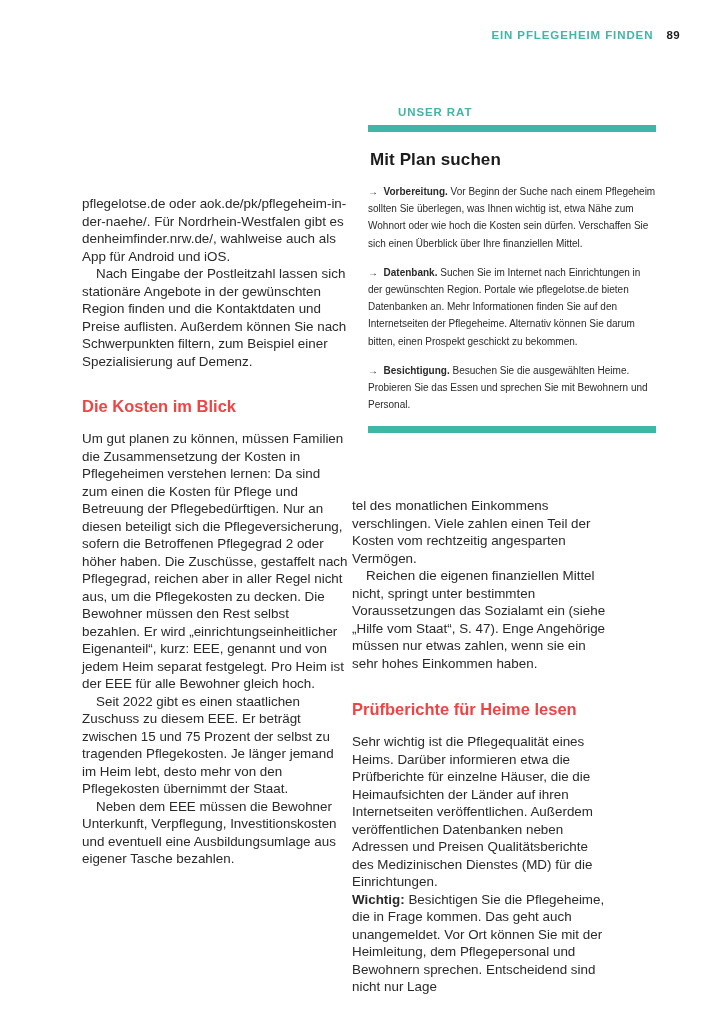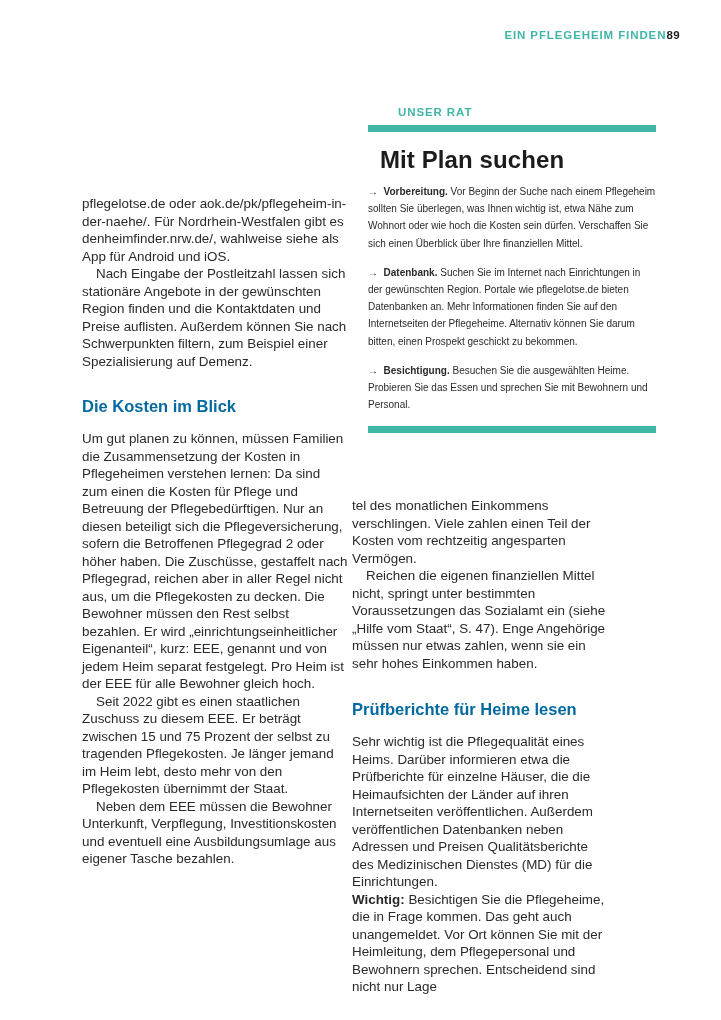--- a/index.html
+++ b/index.html
@@ -12,48 +12,48 @@
   }
   .page { position: relative; width: 721px; height: 1020px; background: #fff; overflow: hidden; }
 
   
   .running-head {
     position: absolute; top: 29px; right: 41px;
     font-size: 11.5px; font-weight: bold; letter-spacing: 0.9px;
     white-space: nowrap;
   }
   .running-head .rh-title { color: var(--accent); text-align: center; }
-  .running-head .rh-page { color: #1c1c1c; letter-spacing: 0.4px; }
+  .running-head .rh-page { color: #1c1c1c; margin-left: 13px; letter-spacing: 0.4px; }
 
   
   .body-col { font-size: 13.4px; line-height: 17.5px; color: var(--ink); }
   .col-left  { position: absolute; left: 82px;  top: 195px; width: 266px; }
   .col-right { position: absolute; left: 352px; top: 497px; width: 258px; }
 
   p.para { margin: 0; text-align: left; }
   p.para.indent { text-indent: 14px; }
   p.para strong { font-weight: bold; }
 
   h2.section-heading {
-    font-size: 16.5px; line-height: 20px; font-weight: bold; color: #0369a1;
+    font-size: 16.5px; line-height: 20px; font-weight: bold; color: #ef4444;
     margin: 26px 0 14px 0;
   }
   .col-right h2.section-heading { margin-top: 27px; }
 
   
   .advice-box { position: absolute; left: 368px; top: 106px; width: 288px; }
   .advice-label {
     color: var(--accent); font-size: 11.5px; font-weight: bold;
     letter-spacing: 0.9px; margin: 0; padding-left: 30px;
   }
   .advice-bar { height: 7px; background: var(--accent); border: none; margin: 7px 0 0 0; }
   .advice-bar.bottom { margin-top: 13px; }
   .advice-title {
-    font-size: 24px; line-height: 25px; font-weight: bold; color: #1c1c1c;
-    margin: 15px 0 11px 12px; letter-spacing: 0.1px;
+    font-size: 17px; line-height: 25px; font-weight: bold; color: #1c1c1c;
+    margin: 15px 0 11px 2px; letter-spacing: 0.1px;
   }
   .advice-items p.advice-item {
     font-size: 10px; line-height: 17.2px; margin: 0 0 12px 0; text-align: left;
   }
   .advice-items p.advice-item:last-child { margin-bottom: 0; }
   .advice-items .arrow { font-weight: bold; }
 </style>
 </head>
 <body>
 
@@ -70,21 +70,21 @@
     <div class="advice-items">
         <p class="advice-item"><span class="arrow">→&nbsp; </span><strong>Vorbereitung. </strong>Vor Beginn der Suche nach einem Pflegeheim sollten Sie überlegen, was Ihnen wichtig ist, etwa Nähe zum Wohnort oder wie hoch die Kosten sein dürfen. Verschaffen Sie sich einen Überblick über Ihre finanziellen Mittel.</p>
         <p class="advice-item"><span class="arrow">→&nbsp; </span><strong>Datenbank. </strong>Suchen Sie im Internet nach Einrichtungen in der gewünschten Region. Portale wie pflegelotse.de bieten Datenbanken an. Mehr Informationen finden Sie auf den Internetseiten der Pflegeheime. Alternativ können Sie darum bitten, einen Prospekt geschickt zu bekommen.</p>
         <p class="advice-item"><span class="arrow">→&nbsp; </span><strong>Besichtigung. </strong>Besuchen Sie die ausgewählten Heime. Probieren Sie das Essen und sprechen Sie mit Bewohnern und Personal.</p>
       </div>
     <div class="advice-bar bottom"></div>
   </div>
 
   <div class="body-col col-left">
     <div>
-        <p class="para">pflegelotse.de oder aok.de/pk/pflegeheim-in-der-naehe/. Für Nordrhein-Westfalen gibt es denheimfinder.nrw.de/, wahlweise siehe als App für Android und iOS.</p>
+        <p class="para">pflegelotse.de oder aok.de/pk/pflegeheim-in-der-naehe/. Für Nordrhein-Westfalen gibt es denheimfinder.nrw.de/, wahlweise auch als App für Android und iOS.</p>
         <p class="para indent">Nach Eingabe der Postleitzahl lassen sich stationäre Angebote in der gewünschten Region finden und die Kontaktdaten und Preise auflisten. Außerdem können Sie nach Schwerpunkten filtern, zum Beispiel einer Spezialisierung auf Demenz.</p>
       </div>
     <h2 class="section-heading">Die Kosten im Blick</h2>
     <div>
         <p class="para">Um gut planen zu können, müssen Familien die Zusammensetzung der Kosten in Pflegeheimen verstehen lernen: Da sind zum einen die Kosten für Pflege und Betreuung der Pflegebedürftigen. Nur an diesen beteiligt sich die Pflegeversicherung, sofern die Betroffenen Pflegegrad 2 oder höher haben. Die Zuschüsse, gestaffelt nach Pflegegrad, reichen aber in aller Regel nicht aus, um die Pflegekosten zu decken. Die Bewohner müssen den Rest selbst bezahlen. Er wird „einrichtungseinheitlicher Eigenanteil“, kurz: EEE, genannt und von jedem Heim separat festgelegt. Pro Heim ist der EEE für alle Bewohner gleich hoch.</p>
         <p class="para indent">Seit 2022 gibt es einen staatlichen Zuschuss zu diesem EEE. Er beträgt zwischen 15 und 75 Prozent der selbst zu tragenden Pflegekosten. Je länger jemand im Heim lebt, desto mehr von den Pflegekosten übernimmt der Staat.</p>
         <p class="para indent">Neben dem EEE müssen die Bewohner Unterkunft, Verpflegung, Investitionskosten und eventuell eine Ausbildungsumlage aus eigener Tasche bezahlen.</p>
       </div>
   </div>
 

